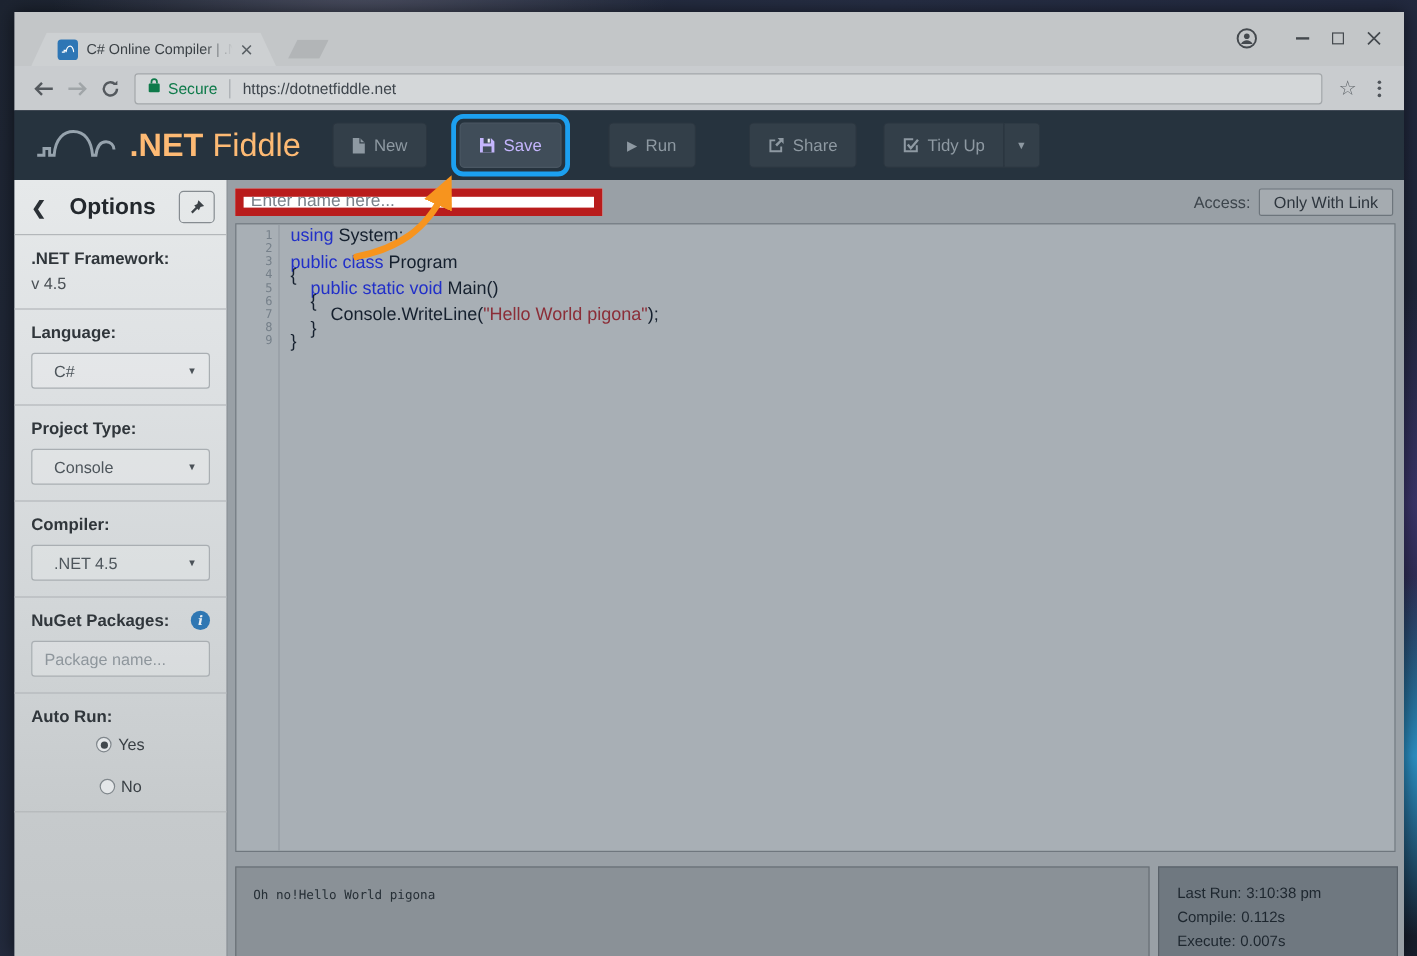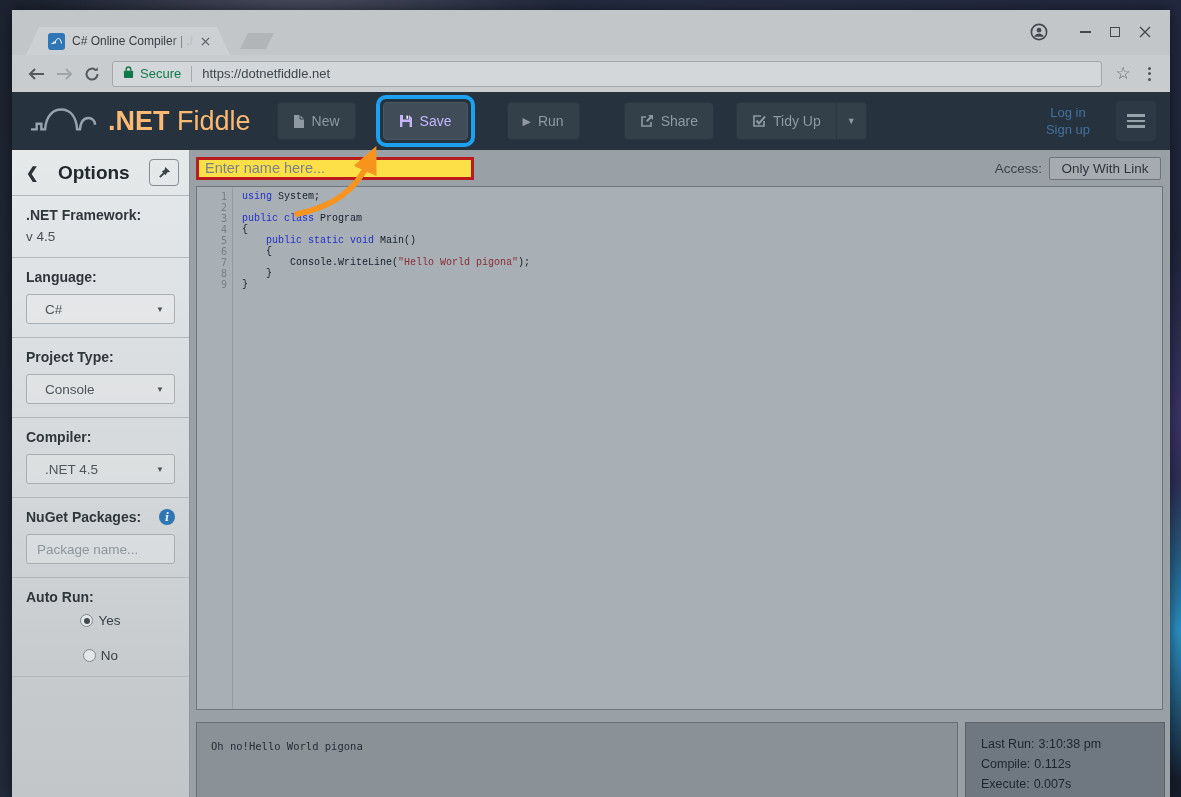--- a/index.html
+++ b/index.html
@@ -92,31 +92,31 @@
   .pkg-input::placeholder { color:#8e969c; }
   .radio-row { display:flex; align-items:center; gap:20px; margin-top:8px;flex-direction:column; }
   .radio-opt { display:flex; align-items:center; gap:5px; font-size:13.5px; color:#3a4045; }
   .radio { width:13px; height:13px; border-radius:50%; border:1px solid #80878c; background:#e4e7e9; display:flex; align-items:center; justify-content:center; }
   .radio.on i { width:6px; height:6px; border-radius:50%; background:#43494e; }
   .side-fill { flex:1; }
 
   
   .pane { flex:1; background:#99a0a6; position:relative; overflow:hidden; }
   .name-row { height:36px; display:flex; align-items:center; padding:0 9px 0 6px; }
-  .name-input { width:278px; height:23px; background:#fde047; border:3px solid #b91c1c; padding:0 6px;
+  .name-input { width:306px; height:23px; background:#ffffff; border:7px solid #b91c1c; padding:0 6px;
                 font-size:14.5px; color:#2e363e; font-family:"Liberation Sans", sans-serif; }
   .name-input::placeholder { color:#79818a; }
   .access-label { margin-left:auto; font-size:13.5px; color:#3d454c; }
   .access-sel { margin-left:7px; width:112px; height:23px; background:#a5abb0; border:1px solid #6d757c; border-radius:2px;
                 display:flex; align-items:center; justify-content:center; font-size:13.5px; color:#2e363e; }
 
   .editor-box { position:absolute; left:6px; right:7px; top:36px; height:524px; background:#a8afb5; border:1px solid #6f777e; display:flex; }
   .gutter { width:36px; flex:none; padding:4px 5px 0 0; text-align:right; border-right:1px solid #949ba1;
             font-family:"DejaVu Sans Mono", monospace; font-size:10px; line-height:11px; color:#76808a; }
-  .code { flex:1; padding:4px 0 0 9px; font-family:Liberation Mono, monospace; font-size:10px; line-height:11px; white-space:pre; color:#15202e; }
+  .code { flex:1; padding:4px 0 0 9px; font-family:Liberation Sans, sans-serif; font-size:15px; line-height:11px; white-space:pre; color:#15202e; }
   .tok-kw { color:#2230c8; }
   .tok-pl { color:#15202e; }
   .tok-str { color:#8b2e38; }
 
   .console-box { position:absolute; left:6px; top:572px; width:762px; height:95px; background:#8a9197; border:1px solid #686f76; padding:13px 14px; }
   .console-text { font-family:"DejaVu Sans Mono", monospace; font-size:10.5px; color:#262f36; }
   .stats-box { position:absolute; left:775px; top:572px; width:200px; height:95px; background:#6f7880; border:1px solid #596169; padding:11px 0 0 15px; }
   .stat-row { font-size:12.5px; line-height:20px; color:#1d262e; }
   .stat-row .sl { margin-right:4px; }
 
@@ -255,31 +255,20 @@
                 </svg>
             </span>
             <span>Tidy Up</span>
           </div>
           <div class="hbtn tidy-caret">
             <span>▼</span>
           </div>
         </div>
       </div>
 
-      <div class="hdr-right">
-        <div class="auth">
-          <a>Log in</a>
-          <a>Sign up</a>
-        </div>
-        <div class="menu-btn">
-            <i></i>
-            <i></i>
-            <i></i>
-          </div>
-      </div>
     </div>
 
     <div class="site-body">
 
       <div class="sidebar">
         <div class="side-title-row">
           <span class="chev">❮</span>
           <span class="side-title">Options</span>
           <span class="pin-btn">
             <svg width="14" height="14" viewBox="0 0 16 16">

